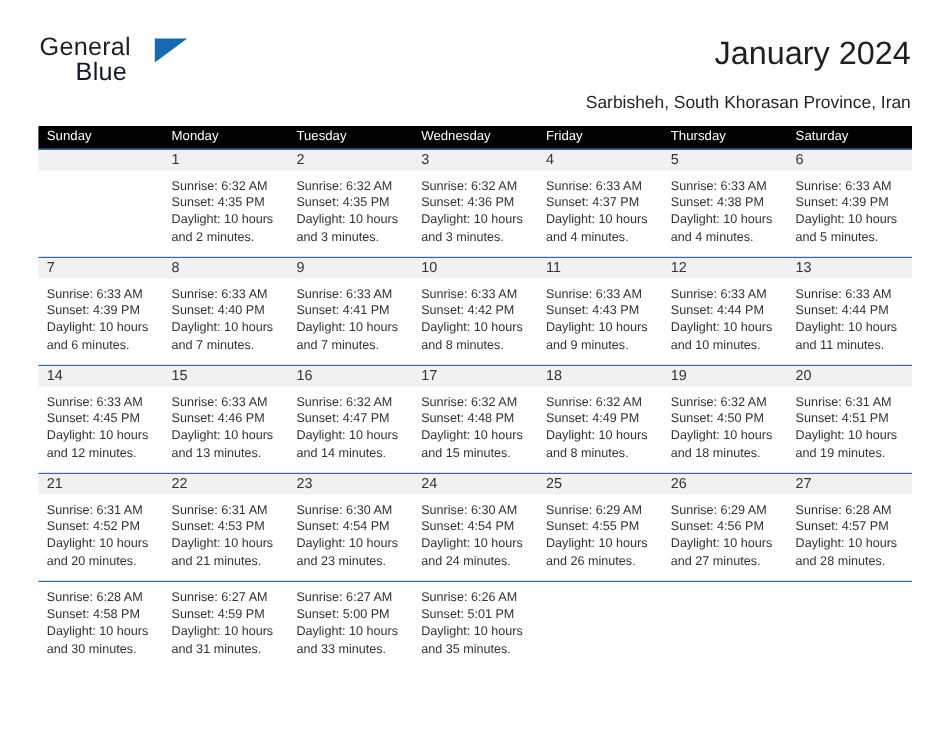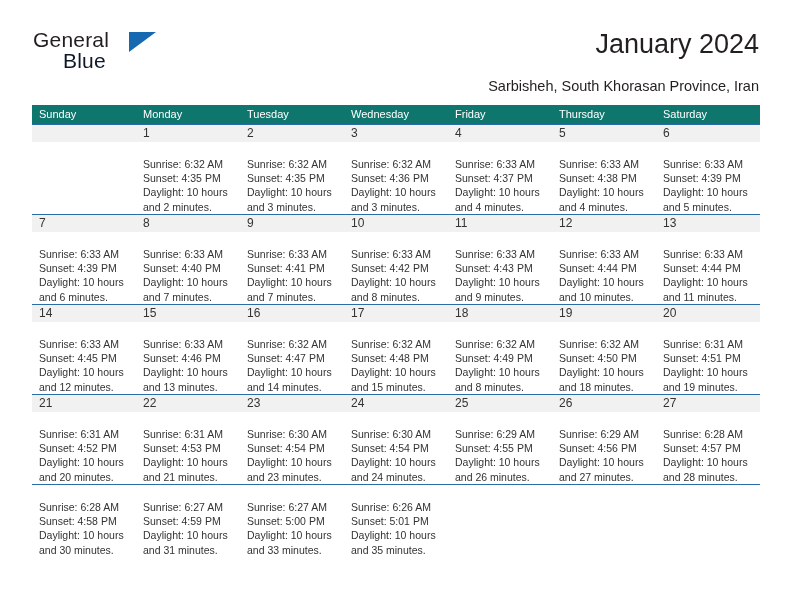--- a/index.html
+++ b/index.html
@@ -85,21 +85,21 @@
 
   
   .calendar {
     position: absolute;
     left: 32px;
     top: 105px;
     width: 728px;
   }
   .weekday-row {
     display: flex;
-    background: #0f766e;
+    background: #000000;
     height: 19px;
   }
   .weekday-cell {
     flex: 1 1 0;
     color: #ffffff;
     font-size: 11px;
     line-height: 19px;
     padding-left: 7px;
     box-sizing: border-box;
     white-space: nowrap;
@@ -124,21 +124,21 @@
     flex: 1 1 0;
     font-size: 12px;
     line-height: 17px;
     padding-left: 7px;
     box-sizing: border-box;
     color: #333333;
   }
   .body-cell {
     flex: 1 1 0;
     padding-left: 7px;
-    padding-top: 15px;
+    padding-top: 6px;
     box-sizing: border-box;
     font-size: 10.5px;
     line-height: 14.2px;
     color: #333333;
   }
   .body-cell div {
     white-space: nowrap;
   }
 </style>
 </head>

